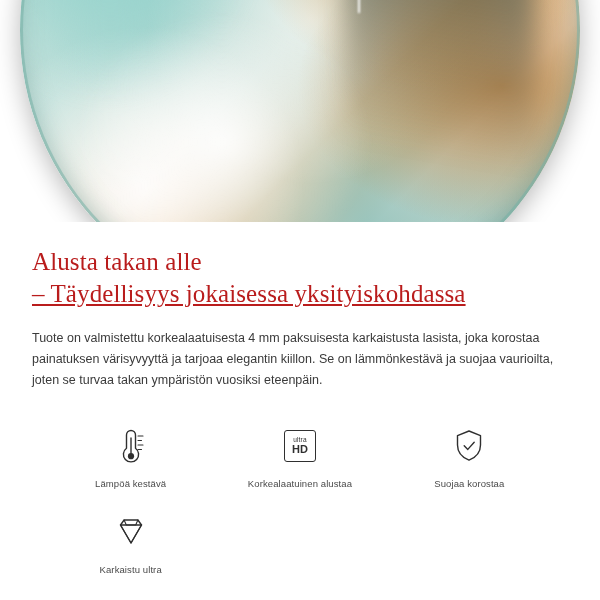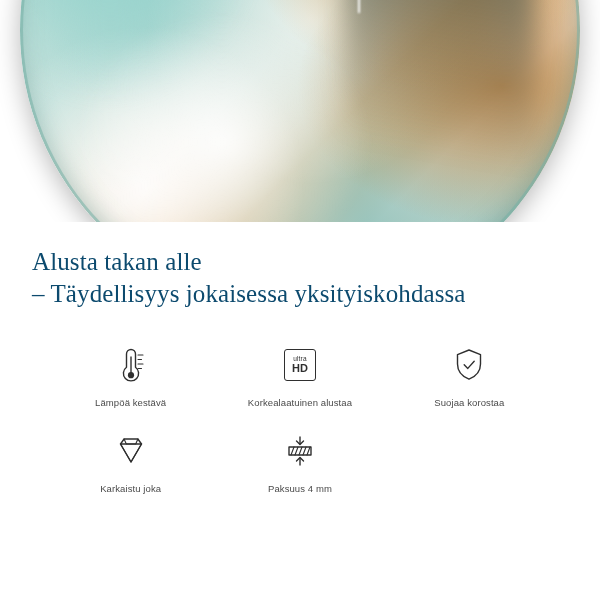--- a/index.html
+++ b/index.html
@@ -118,25 +118,26 @@
   
   .content {
     padding: 0 32px;
   }
   .headline {
     margin: 24px 0 0 0;
     font-family: "Liberation Serif", serif;
     font-weight: 400;
     font-size: 25px;
     line-height: 32px;
-    color: #0c4a6e;
+    color: #b91c1c;
     letter-spacing: 0.1px;
   }
   .headline .line2 {
     display: block;
+    text-decoration: underline;
   }
   .body-copy {
     margin: 18px 0 0 0;
     font-size: 12.5px;
     line-height: 21px;
     color: #3a3a3a;
     max-width: 540px;
   }
 
   
@@ -223,20 +224,21 @@
       <div class="disc-sparkle"></div>
     </div>
   </div>
 
   <div class="content">
     <h1 class="headline">
       <span>Alusta takan alle</span>
       <span class="line2">– Täydellisyys jokaisessa yksityiskohdassa</span>
     </h1>
 
+    <p class="body-copy">Tuote on valmistettu korkealaatuisesta 4 mm paksuisesta karkaistusta lasista, joka korostaa painatuksen värisyvyyttä ja tarjoaa elegantin kiillon. Se on lämmönkestävä ja suojaa vaurioilta, joten se turvaa takan ympäristön vuosiksi eteenpäin.</p>
 
     <div class="features">
 
       <div class="feature">
         <div class="feature-icon">
           <svg width="40" height="44" viewBox="0 0 40 44">
             <path class="stroke" d="M20 6.5 a4.5 4.5 0 0 1 4.5 4.5 v13.2 a7.6 7.6 0 1 1 -9 0 V11 A4.5 4.5 0 0 1 20 6.5 z"></path>
             <path class="stroke" d="M20 14 v15.5"></path>
             <circle cx="20" cy="32.2" r="3.1" class="fill-dark"></circle>
             <path class="stroke-thin" d="M27 12 h5 M27 16.5 h3.5 M27 21 h5 M27 25.5 h3.5"></path>
@@ -266,33 +268,20 @@
       </div>
 
       <div class="feature">
         <div class="feature-icon">
           <svg width="44" height="40" viewBox="0 0 44 40">
             <path class="stroke" d="M11.5 13 h21 L22 31 z"></path>
             <path class="stroke" d="M11.5 13 l3.6 -5 h13.8 l3.6 5"></path>
             <path class="stroke-thin" d="M15.1 8 l2.2 5 M28.9 8 l-2.2 5 M11.5 13 l10.5 18 M32.5 13 L22 31 M17.3 13 h9.4"></path>
           </svg>
         </div>
-        <div class="feature-label">Karkaistu joka</div>
-      </div>
-
-
-      <div class="feature">
-        <div class="feature-icon">
-          <svg width="44" height="40" viewBox="0 0 44 40">
-            <path class="stroke" d="M22 6 v7"></path>
-            <path class="stroke" d="M18.5 10 L22 13.5 L25.5 10"></path>
-            <rect x="11" y="16" width="22" height="8" class="stroke"></rect>
-            <path class="stroke-thin" d="M13 24 l3 -8 M17 24 l3 -8 M21 24 l3 -8 M25 24 l3 -8 M29 24 l3 -8"></path>
-            <path class="stroke" d="M22 34 v-7"></path>
-            <path class="stroke" d="M18.5 30 L22 26.5 L25.5 30"></path>
-          </svg>
-        </div>
-        <div class="feature-label">Paksuus 4 mm</div>
-      </div>
+        <div class="feature-label">Karkaistu ultra</div>
+      </div>
+
+
 
     </div>
   </div>
 </div>
 
 </body></html>

